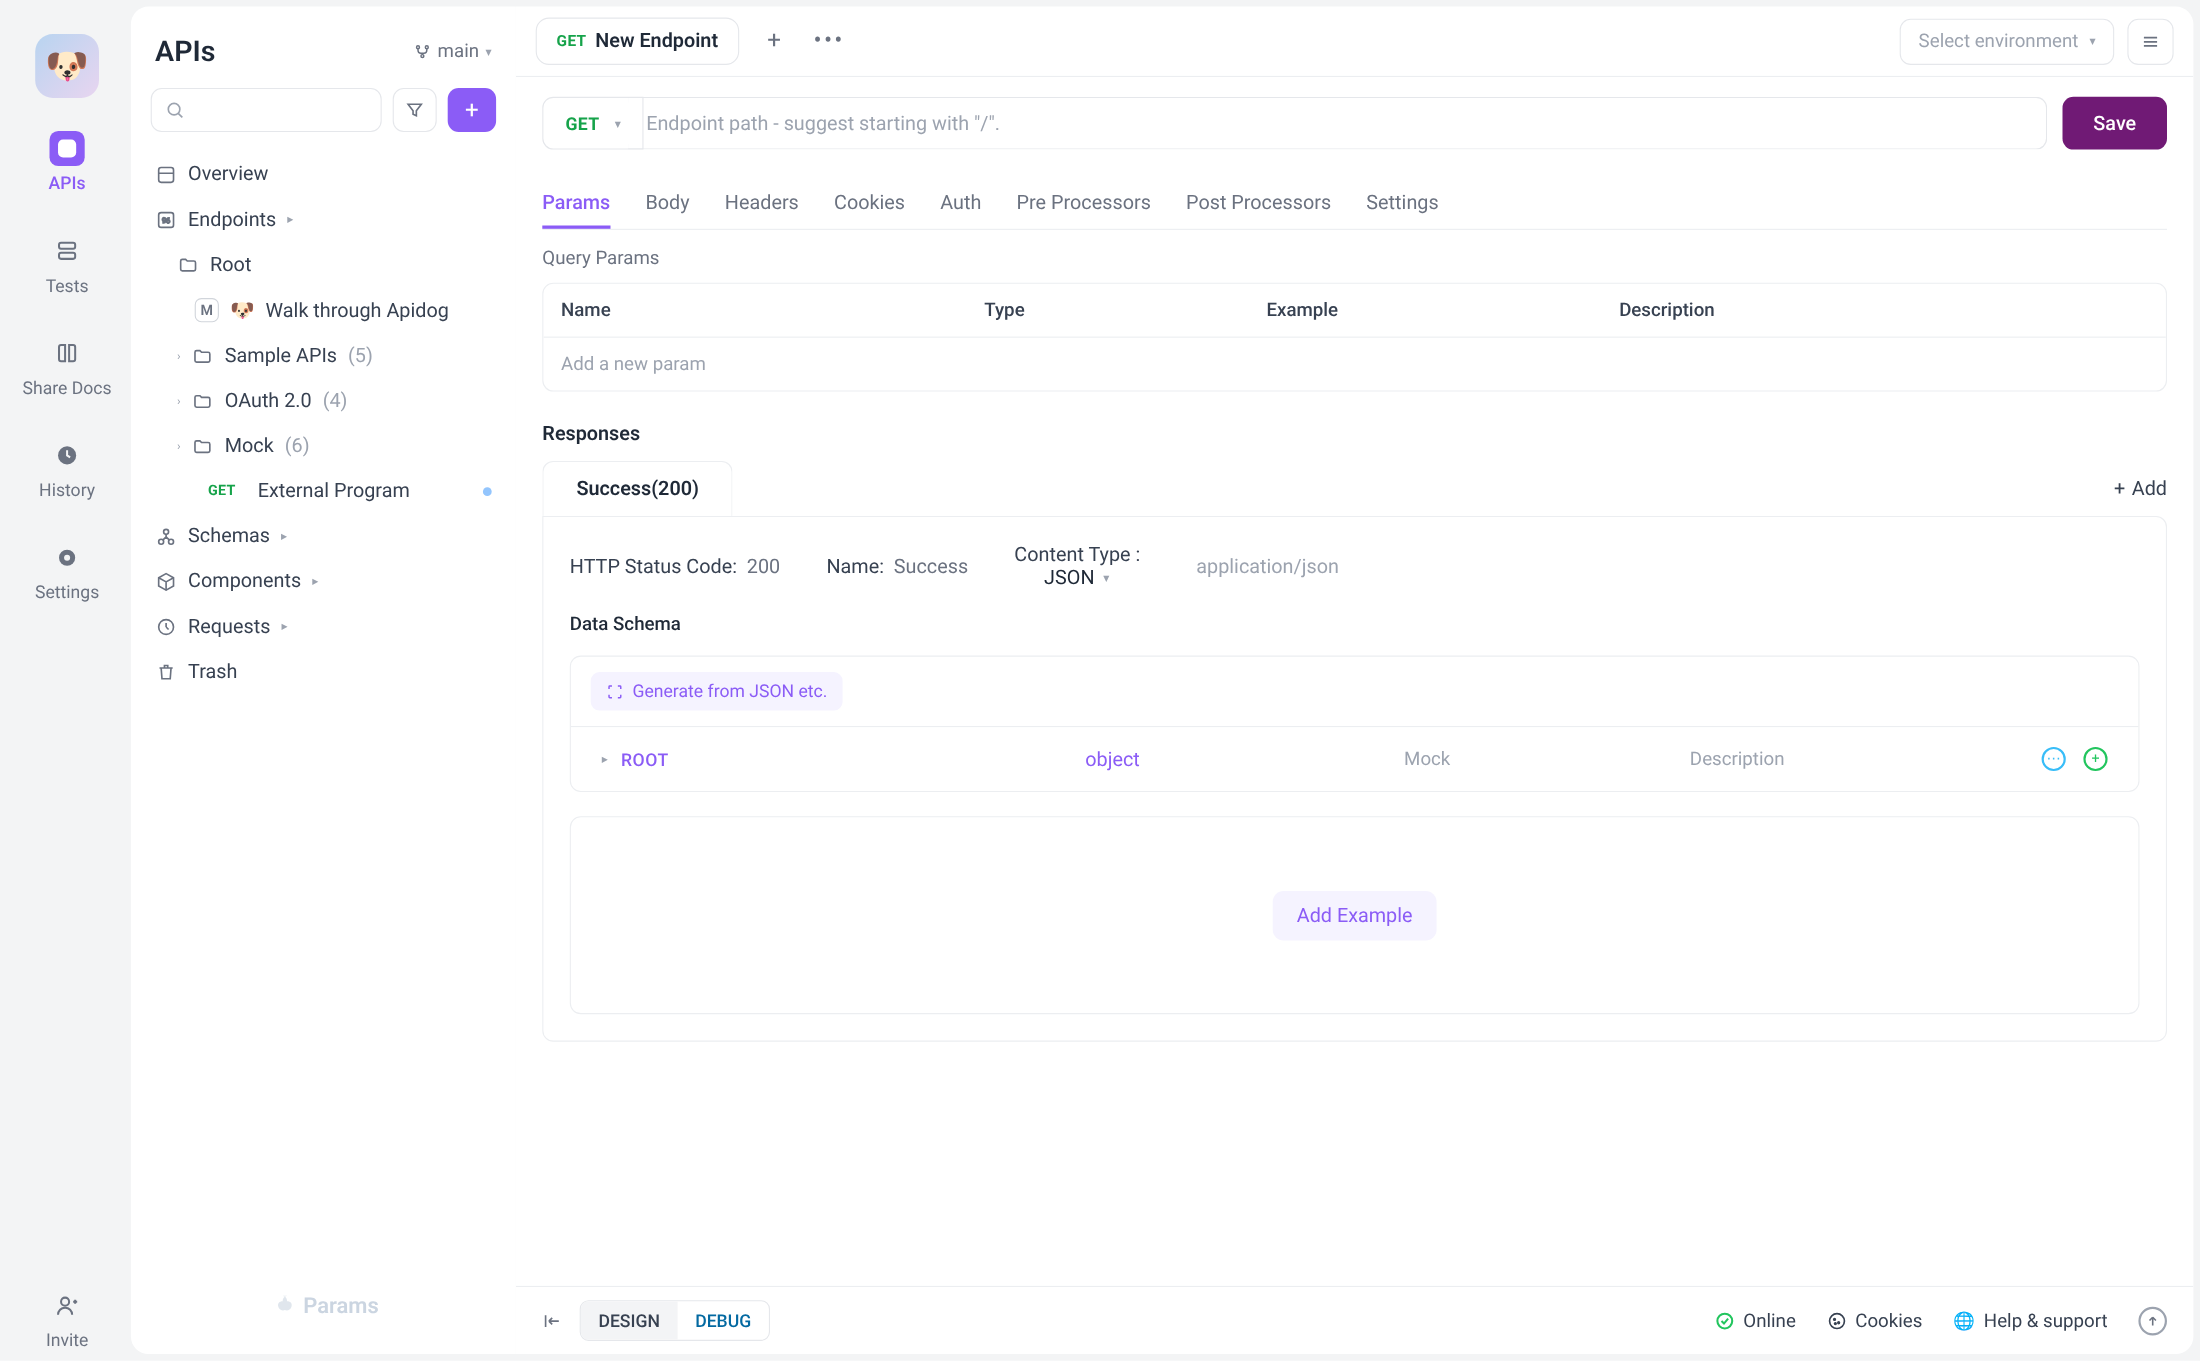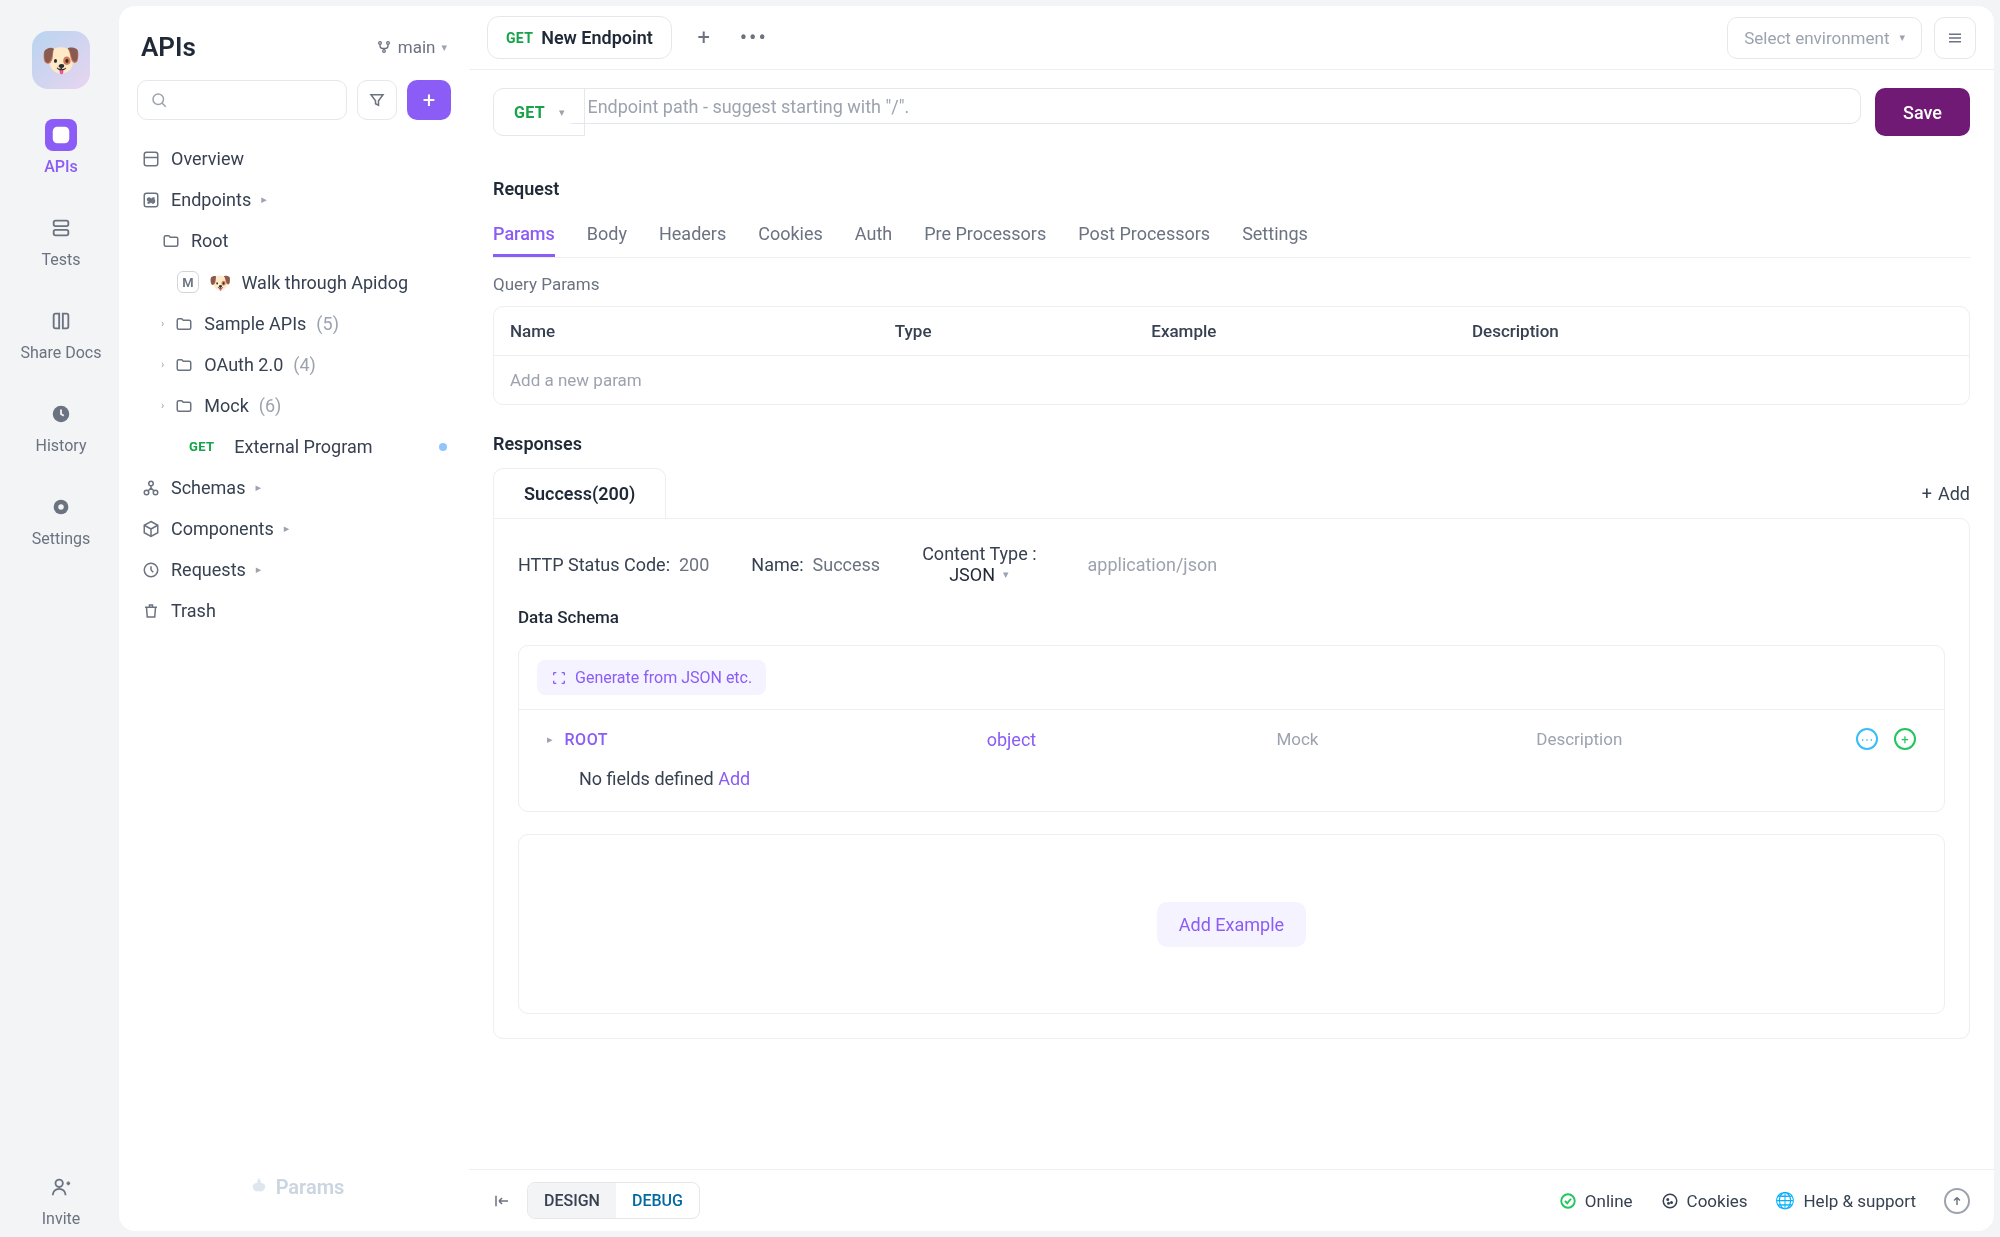--- a/index.html
+++ b/index.html
@@ -45,21 +45,21 @@
 .tab .badge-get { font-size:14px; }
 .tab-plus { width:36px; height:36px; border-radius:10px; display:flex; align-items:center; justify-content:center; color:#6b7280; font-size:22px; cursor:pointer; }
 .tab-more { width:36px; height:36px; display:flex; align-items:center; justify-content:center; color:#6b7280; font-size:22px; letter-spacing:2px; cursor:pointer; }
 .tab-right { margin-left:auto; display:flex; gap:12px; align-items:center; }
 .env-select { height:42px; border:1px solid #e5e7eb; border-radius:10px; padding:0 16px; display:flex; align-items:center; gap:10px; color:#9ca3af; font-size:17px; cursor:pointer; }
 .hamburger { width:42px; height:42px; border:1px solid #e5e7eb; border-radius:10px; display:flex; align-items:center; justify-content:center; cursor:pointer; color:#6b7280; }
 
 
 .urlrow { display:flex; gap:14px; padding: 18px 24px; }
 .method-box { border:1px solid #e5e7eb; border-radius:10px 0 0 10px; padding:0 20px; height:48px; display:flex; align-items:center; gap:14px; cursor:pointer; }
-.url-input { flex:1; border:1px solid #e5e7eb; border-left:none; border-radius:0 10px 10px 0; height:36px; padding:0 16px; color:#9ca3af; font-size:18px; display:flex; align-items:center; margin-left:-14px; }
+.url-input { flex:1; border:1px solid #e5e7eb; border-left:none; border-radius:0 10px 10px 0; height:48px; padding:0 16px; color:#9ca3af; font-size:18px; display:flex; align-items:center; margin-left:-14px; }
 .url-group { flex:1; display:flex; }
 .save-btn { background:#701a75; color:#fff; border-radius:10px; padding:0 28px; height:48px; display:flex; align-items:center; font-size:18px; font-weight:500; cursor:pointer; }
 
 .content { flex:1; overflow:auto; padding: 10px 24px 24px; }
 .sec-title { font-size:18px; font-weight:600; color:#1f2937; margin: 14px 0; }
 .tabs2 { display:flex; gap:32px; border-bottom:1px solid #eceef1; margin-bottom:16px; }
 .tab2 { padding:10px 0; font-size:18px; color:#6b7280; cursor:pointer; border-bottom:3px solid transparent; }
 .tab2.active { color:#8b5cf6; border-bottom-color:#8b5cf6; font-weight:500; }
 .subhdr { font-size:17px; color:#6b7280; margin-bottom:12px; }
 
@@ -364,21 +364,20 @@
         <div class="url-input">
           <span>Endpoint path - suggest starting with "/".</span>
         </div>
       </div>
       <div class="save-btn">
         <span>Save</span>
       </div>
     </div>
 
     <div class="content">
-      <div class="sec-title">Request</div>
       <div class="tabs2">
         <div class="tab2 active">Params</div>
         <div class="tab2">Body</div>
         <div class="tab2">Headers</div>
         <div class="tab2">Cookies</div>
         <div class="tab2">Auth</div>
         <div class="tab2">Pre Processors</div>
         <div class="tab2">Post Processors</div>
         <div class="tab2">Settings</div>
       </div>
@@ -442,24 +441,20 @@
               <span class="mock-lbl">Description</span>
               <div class="schema-actions">
                 <div class="act-ico act-more2">
                     <span>⋯</span>
                   </div>
                 <div class="act-ico act-plus">
                     <span>+</span>
                   </div>
               </div>
             </div>
-            <div class="nofields">
-              <span>No fields defined</span>
-              <a>Add</a>
-            </div>
           </div>
 
           <div class="example-box">
             <div class="add-example">
               <span>Add Example</span>
             </div>
           </div>
         </div>
       </div>
     </div>

